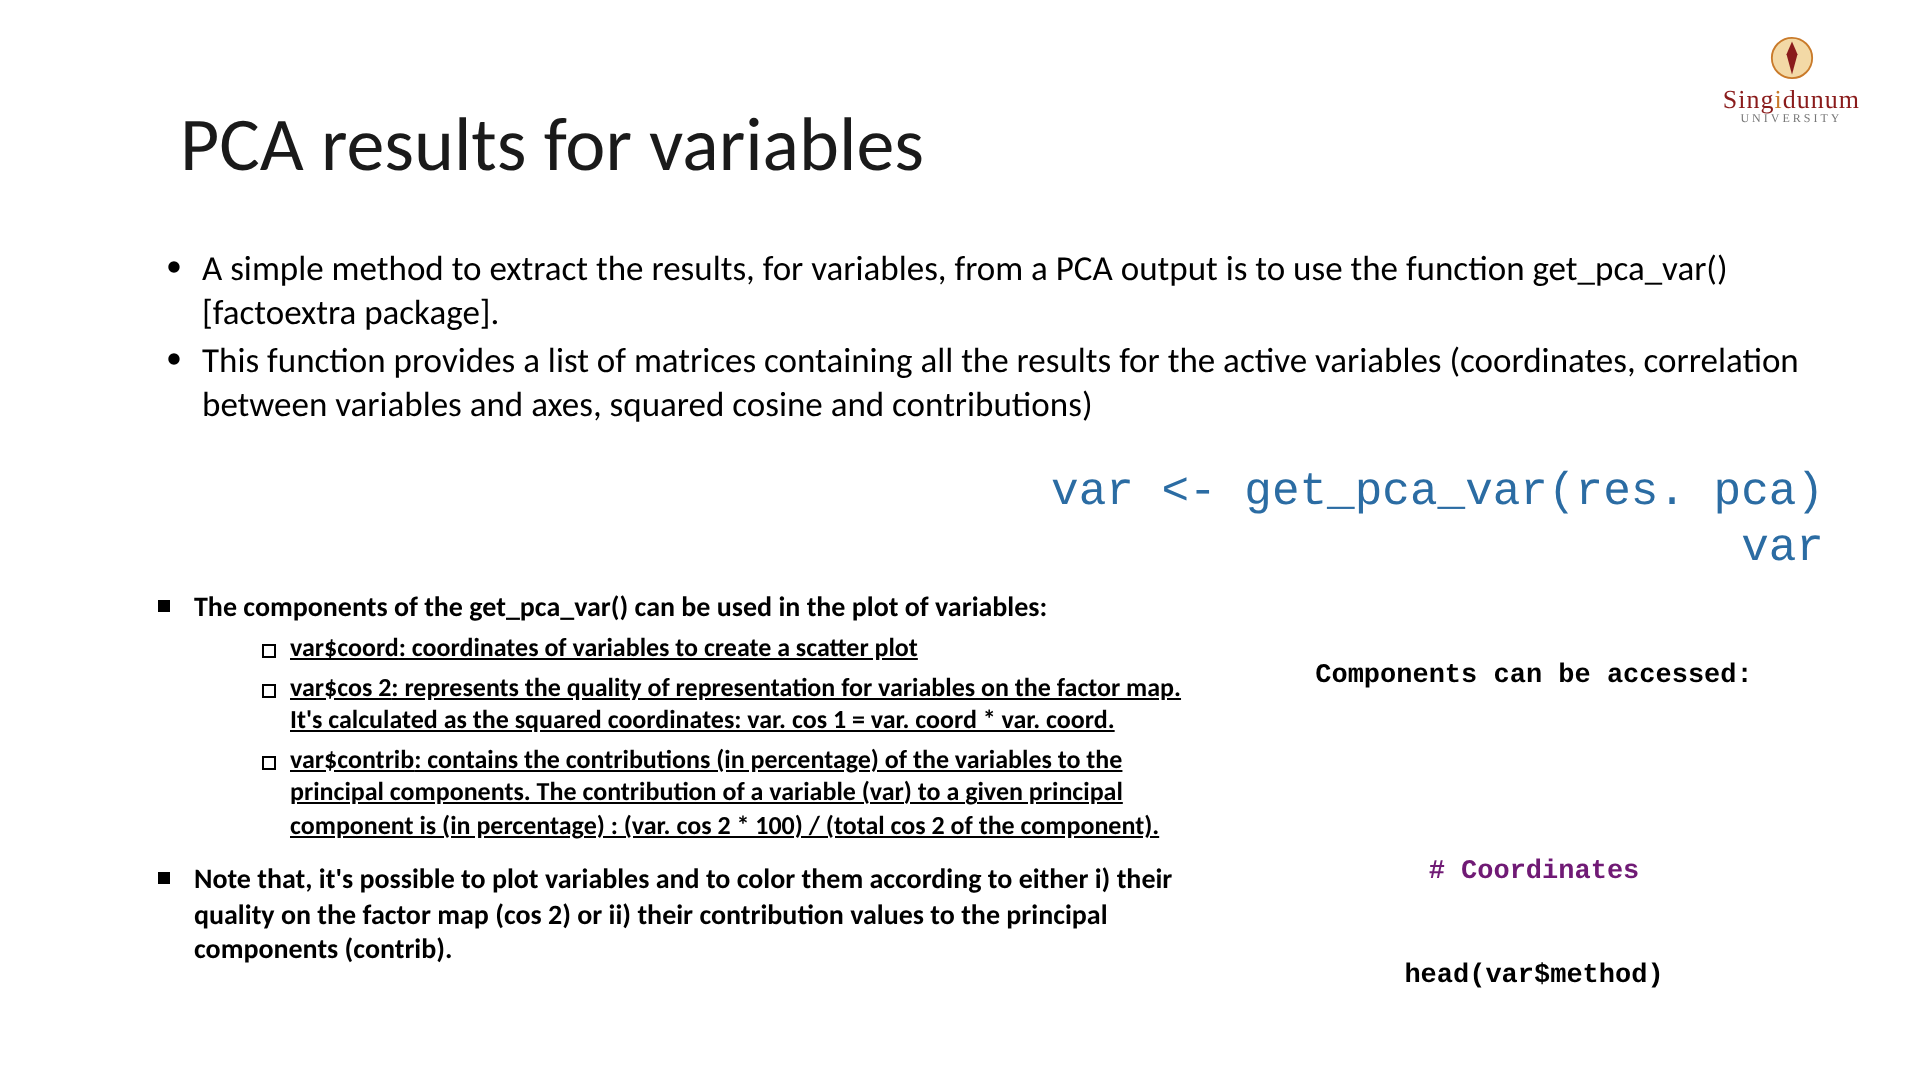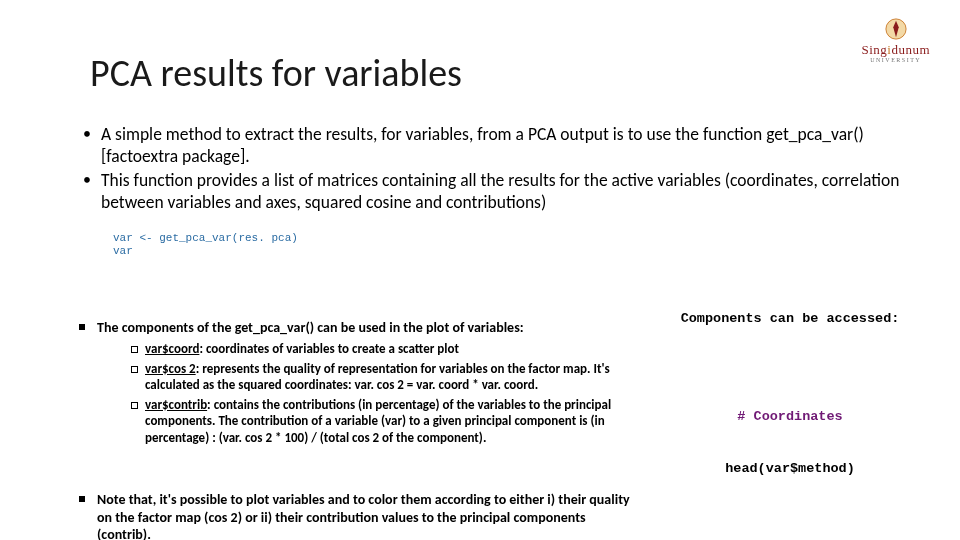--- a/index.html
+++ b/index.html
@@ -6,21 +6,21 @@
   body {
     width: 960px;
     height: 540px;
     background: #fff;
     font-family: Calibri, "Segoe UI", Arial, sans-serif;
     color: #000;
     position: relative;
     overflow: hidden;
   }
   .slide {
-    padding: 50px 25px 20px 65px;
+    padding: 50px 48px 20px 65px;
     position: relative;
     height: 100%;
   }
   .logo {
     position: absolute;
     top: 18px;
     right: 30px;
     text-align: center;
     font-family: Georgia, serif;
   }
@@ -65,56 +65,57 @@
   ul.top-bullets > li::before {
     content: "•";
     position: absolute;
     left: 0;
     top: 0;
     color: #000;
     font-size: 16px;
   }
   .code-block {
     font-family: "Courier New", monospace;
-    font-size: 11px;
+    font-size: 23px;
     color: #2b6ca3;
     margin-left: 48px;
-    margin-bottom: 16px;
+    margin-bottom: 6px;
     line-height: 1.25;
     white-space: pre;
+    text-align: right;
   }
   .lower {
     display: flex;
     gap: 14px;
     margin-left: 14px;
   }
   .lower-left { flex: 1 1 580px; }
   .lower-right { flex: 0 0 290px; }
   ul.square-bullets {
     list-style: none;
   }
   ul.square-bullets > li {
     position: relative;
     padding-left: 18px;
     font-size: 14px;
     line-height: 1.28;
     margin-bottom: 8px;
-    margin-top: 44px;
   }
   ul.square-bullets > li::before {
     content: "";
     position: absolute;
     left: 0; top: 5px;
     width: 6px; height: 6px;
     background: #000;
   }
   ul.sub-bullets {
     list-style: none;
     margin-left: 34px;
     margin-top: 4px;
+    text-decoration: underline;
   }
   ul.sub-bullets > li {
     position: relative;
     padding-left: 14px;
     font-size: 13px;
     line-height: 1.28;
     margin-bottom: 3px;
   }
   ul.sub-bullets > li::before {
     content: "";
@@ -164,21 +165,21 @@
   <div class="code-block">var &lt;- get_pca_var(res. pca)
 var</div>
 
   <div class="lower">
     <div class="lower-left">
       <ul class="square-bullets">
         <li>
           <span class="b"><span>The components of the </span><span>get_pca_var()</span><span> can be used in the plot of variables:</span></span>
           <ul class="sub-bullets">
             <li><span class="b u">var$coord</span><span class="b">: coordinates of variables to create a scatter plot</span></li>
-            <li><span class="b u">var$cos 2</span><span class="b">: represents the quality of representation for variables on the factor map. It's calculated as the squared coordinates: var. cos 2 = var. coord * var. coord.</span></li>
+            <li><span class="b u">var$cos 2</span><span class="b">: represents the quality of representation for variables on the factor map. It's calculated as the squared coordinates: var. cos 1 = var. coord * var. coord.</span></li>
             <li><span class="b u">var$contrib</span><span class="b">: contains the contributions (in percentage) of the variables to the principal components. The contribution of a variable (var) to a given principal component is (in percentage) : (var. cos 2 * 100) / (total cos 2 of the component).</span></li>
           </ul>
         </li>
         <li class="b">Note that, it's possible to plot variables and to color them according to either i) their quality on the factor map (cos 2) or ii) their contribution values to the principal components (contrib).</li>
       </ul>
     </div>
 
     <div class="lower-right access">
       <div class="bold access-block">Components can be accessed:</div>
       <div class="access-block">

